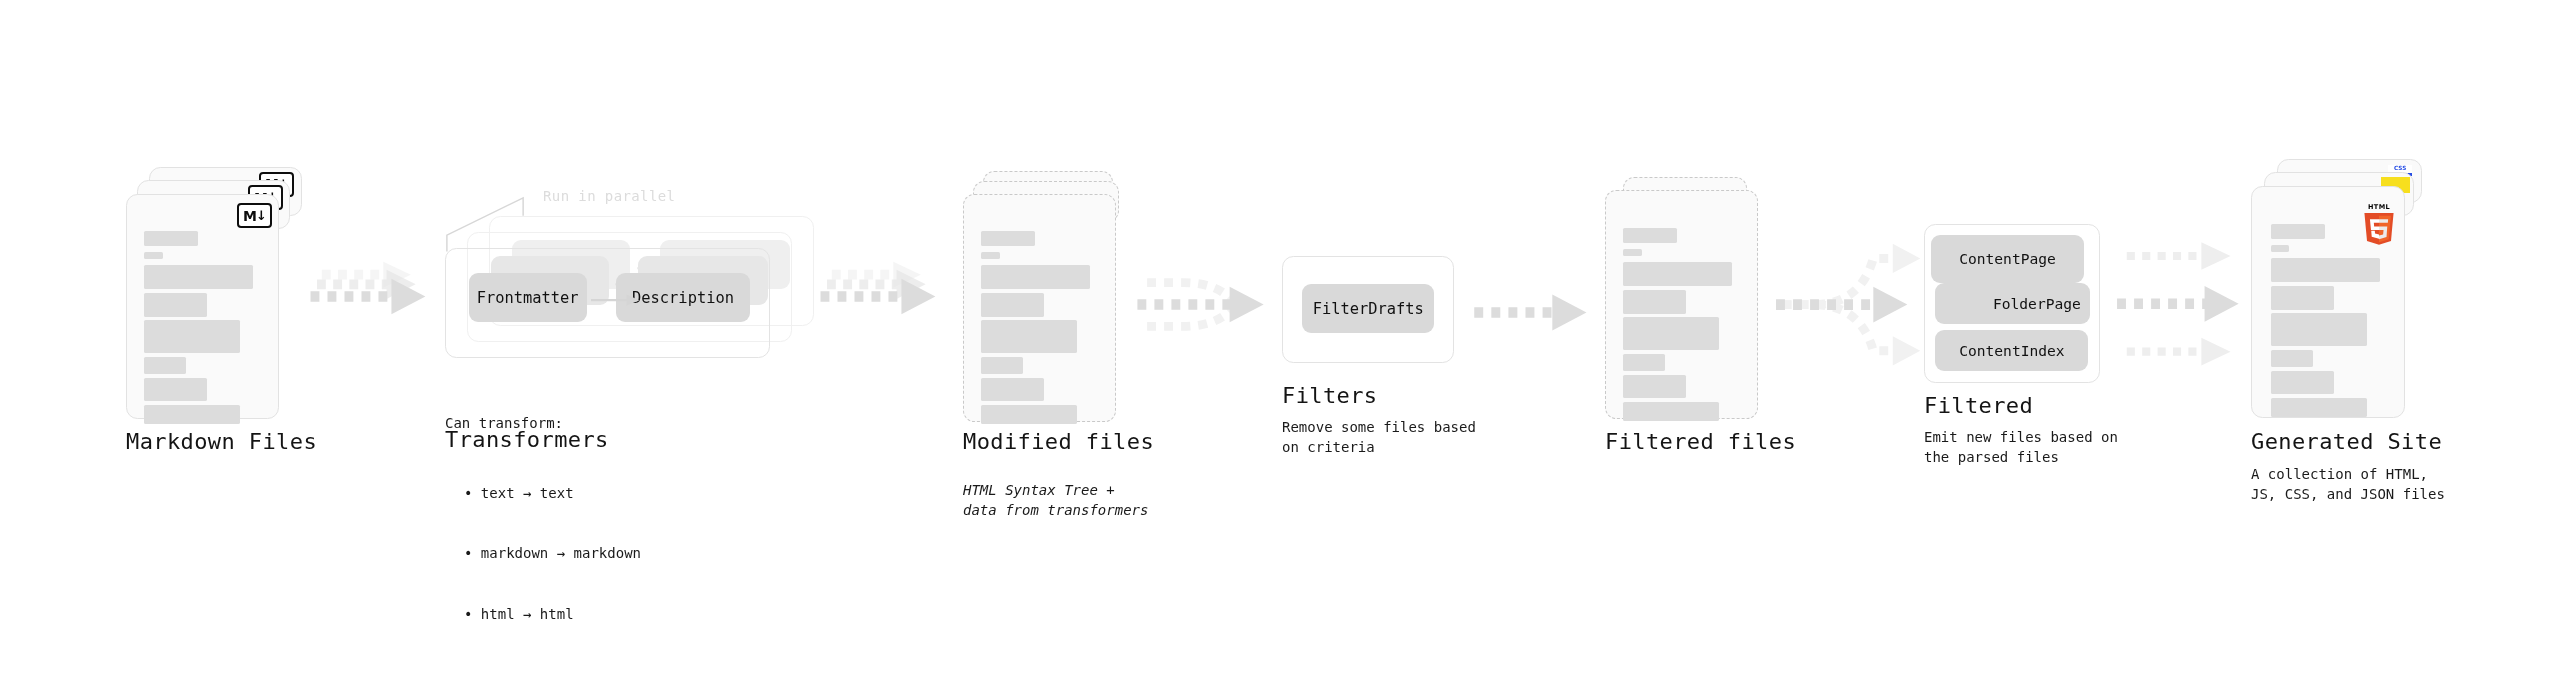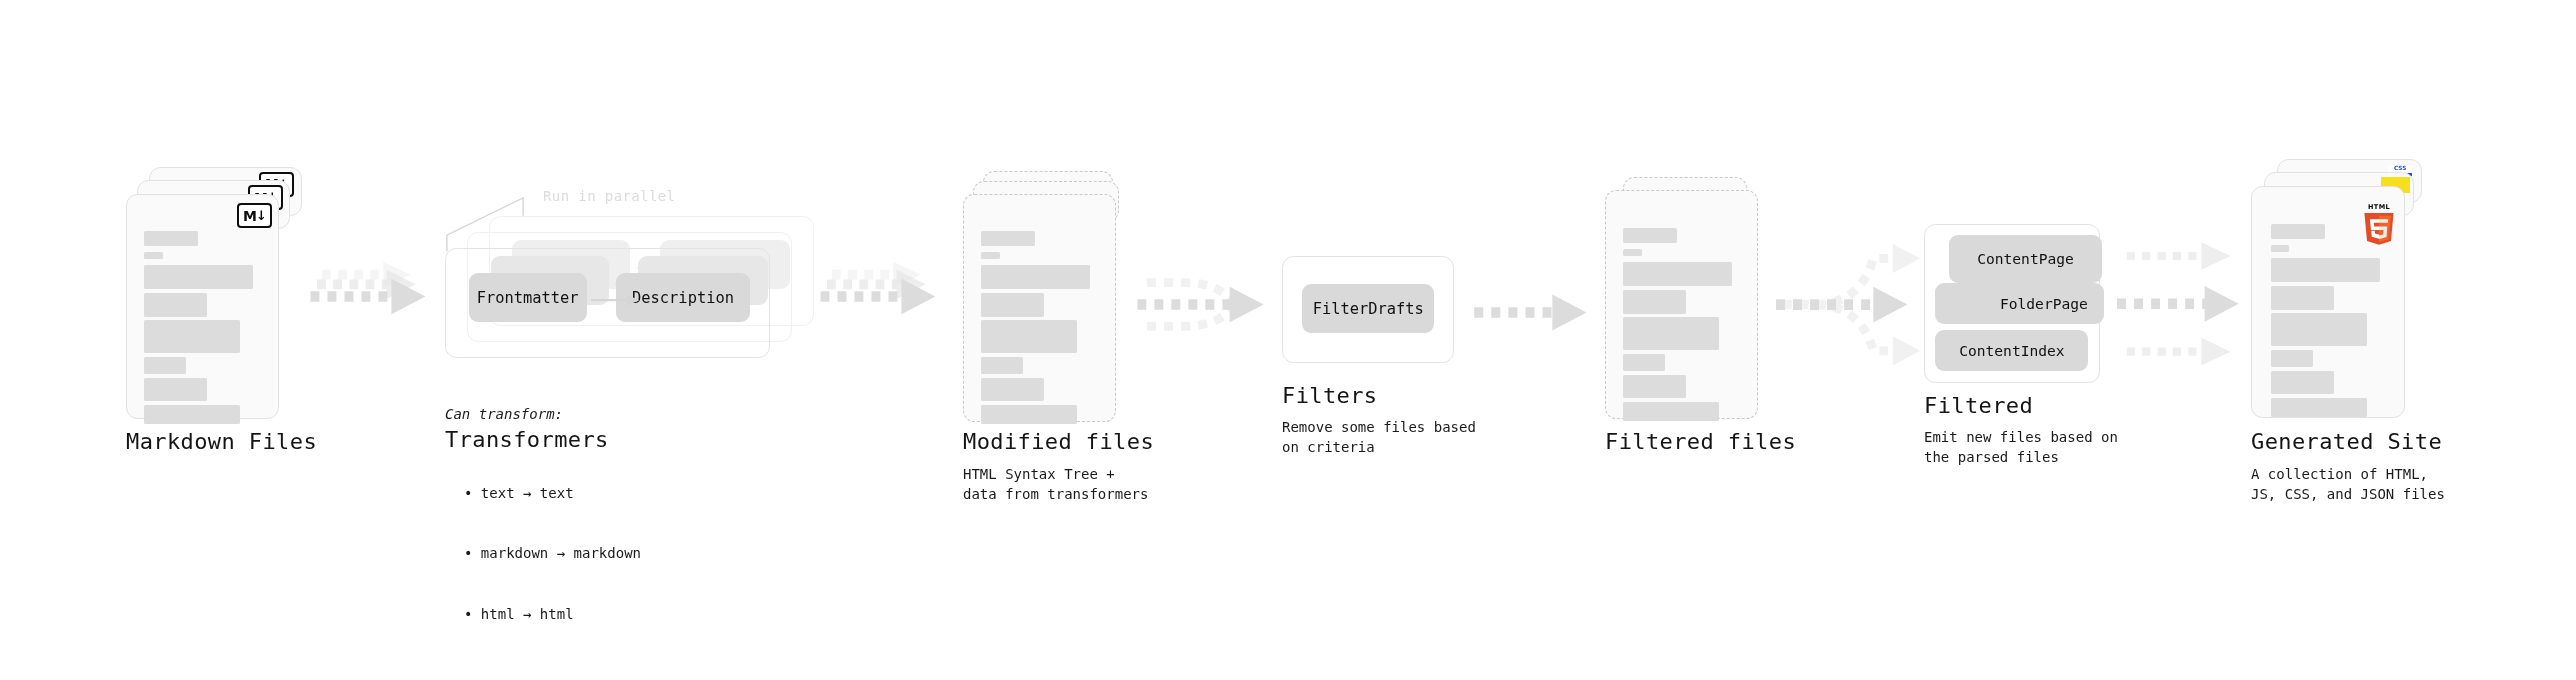--- a/index.html
+++ b/index.html
@@ -155,21 +155,21 @@
     <div class="panel solid" style="left:0px;top:55px;width:325px;height:110px;"></div>
     <div class="pill front" style="left:23.6px;top:80px;width:118px;height:49px;">Frontmatter</div>
     <div class="pill front" style="left:171px;top:80px;width:134px;height:49px;">Description</div>
     <svg width="50" height="16.3" viewBox="0 0 62 20" style="position:absolute;left:146px;top:99px;">
       <line x1="0" y1="10" x2="46" y2="10" stroke="#d5d5d5" stroke-width="2.6"></line>
       <polygon points="44,3 60,10 44,17" fill="#d5d5d5"></polygon>
     </svg>
   </div>
 
   <div class="title" style="left:445px;top:383px;margin-top:44px;">Transformers</div>
-  <div class="sub" style="left:445px;top:404px;font-style:italic;">Can transform:</div>
+  <div class="sub" style="left:445px;top:413px;">Can transform:</div>
   <div class="bullets" style="left:452px;top:442px;margin-left:12px;">
     <div>• text → text</div>
     <div>• markdown → markdown</div>
     <div>• html → html</div>
   </div>
 
   <div class="node" style="left:817px;top:252px;">
     <svg width="130" height="89" viewBox="0 0 160 110">
       <g opacity="0.45">
         <line x1="18" y1="28" x2="100" y2="28" stroke="#e9e9e9" stroke-width="12" stroke-dasharray="11 9"></line>
@@ -196,21 +196,21 @@
       <div class="skel" style="left:18px;top:81px;width:18.7px;height:6.5px;"></div>
       <div class="skel" style="left:18px;top:94px;width:109px;height:23.6px;"></div>
       <div class="skel" style="left:18px;top:122px;width:63px;height:23.6px;"></div>
       <div class="skel" style="left:18px;top:149px;width:96px;height:33px;"></div>
       <div class="skel" style="left:18px;top:186px;width:42px;height:17px;"></div>
       <div class="skel" style="left:18px;top:207px;width:63px;height:23px;"></div>
       <div class="skel" style="left:18px;top:234px;width:96px;height:18.7px;"></div>
     </div>
   </div>
   <div class="title" style="left:963px;top:429px;">Modified files</div>
-  <div class="sub" style="left:963px;top:464px;">HTML Syntax Tree +
+  <div class="sub" style="left:963px;top:480px;font-style:italic;">HTML Syntax Tree +
 data from transformers</div>
 
   <div class="node" style="left:1134px;top:260px;">
     <svg width="146" height="89" viewBox="0 0 180 110">
       <path d="M16 28 L60 28 Q106 28 124 54" fill="none" stroke="#f1f1f1" stroke-width="11" stroke-dasharray="11 10"></path>
       <path d="M16 82 L60 82 Q106 82 124 56" fill="none" stroke="#f1f1f1" stroke-width="11" stroke-dasharray="11 10"></path>
       <line x1="4" y1="55" x2="120" y2="55" stroke="#dcdcdc" stroke-width="13" stroke-dasharray="11 10"></line>
       <polygon points="118,33 160,55 118,77" fill="#dcdcdc"></polygon>
     </svg>
   </div>
@@ -253,22 +253,22 @@
       <polygon points="144,22 178,40 144,58" fill="#f1f1f1"></polygon>
       <path d="M8 97 L46 97 Q104 97 120 154 L148 154" fill="none" stroke="#f1f1f1" stroke-width="11" stroke-dasharray="11 10"></path>
       <polygon points="144,136 178,154 144,172" fill="#f1f1f1"></polygon>
       <line x1="0" y1="97" x2="124" y2="97" stroke="#dcdcdc" stroke-width="13" stroke-dasharray="11 10"></line>
       <polygon points="120,75 162,97 120,119" fill="#dcdcdc"></polygon>
     </svg>
   </div>
 
   <div class="node" style="left:1924px;top:224px;">
     <div class="panel solid" style="left:0px;top:0px;width:176px;height:159px;"></div>
-    <div class="pill front" style="left:25px;top:10.6px;width:153px;height:48px;font-size:14.6px;">ContentPage</div>
-    <div class="pill front" style="left:11.4px;top:59px;width:169px;height:41px;font-size:14.6px;padding-left:48px;">FolderPage</div>
+    <div class="pill front" style="left:7px;top:10.6px;width:153px;height:48px;font-size:14.6px;">ContentPage</div>
+    <div class="pill front" style="left:11.4px;top:59px;width:155px;height:41px;font-size:14.6px;padding-left:48px;">FolderPage</div>
     <div class="pill front" style="left:11.4px;top:106px;width:153px;height:41px;font-size:14.6px;">ContentIndex</div>
   </div>
   <div class="title" style="left:1924px;top:393px;">Filtered</div>
   <div class="sub" style="left:1924px;top:427px;">Emit new files based on
 the parsed files</div>
 
   <div class="node" style="left:2117px;top:226px;">
     <svg width="146" height="154" viewBox="0 0 180 190">
       <g opacity="1">
         <line x1="12" y1="37" x2="108" y2="37" stroke="#eeeeee" stroke-width="10" stroke-dasharray="10 9"></line>

